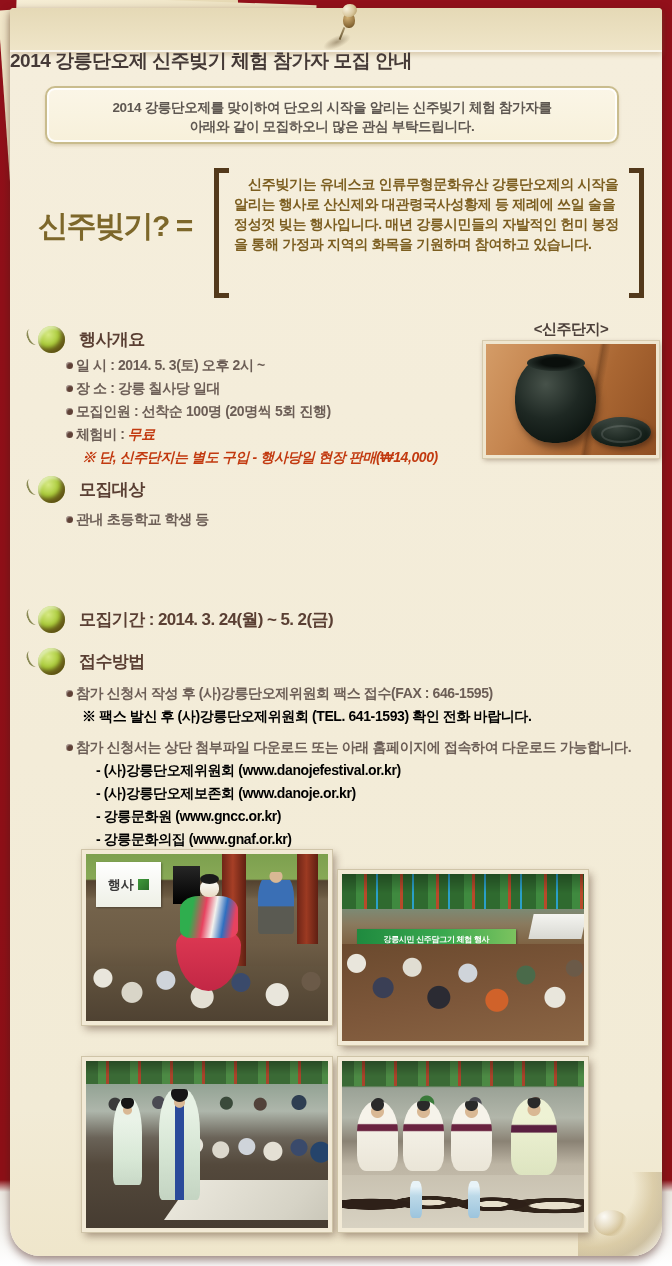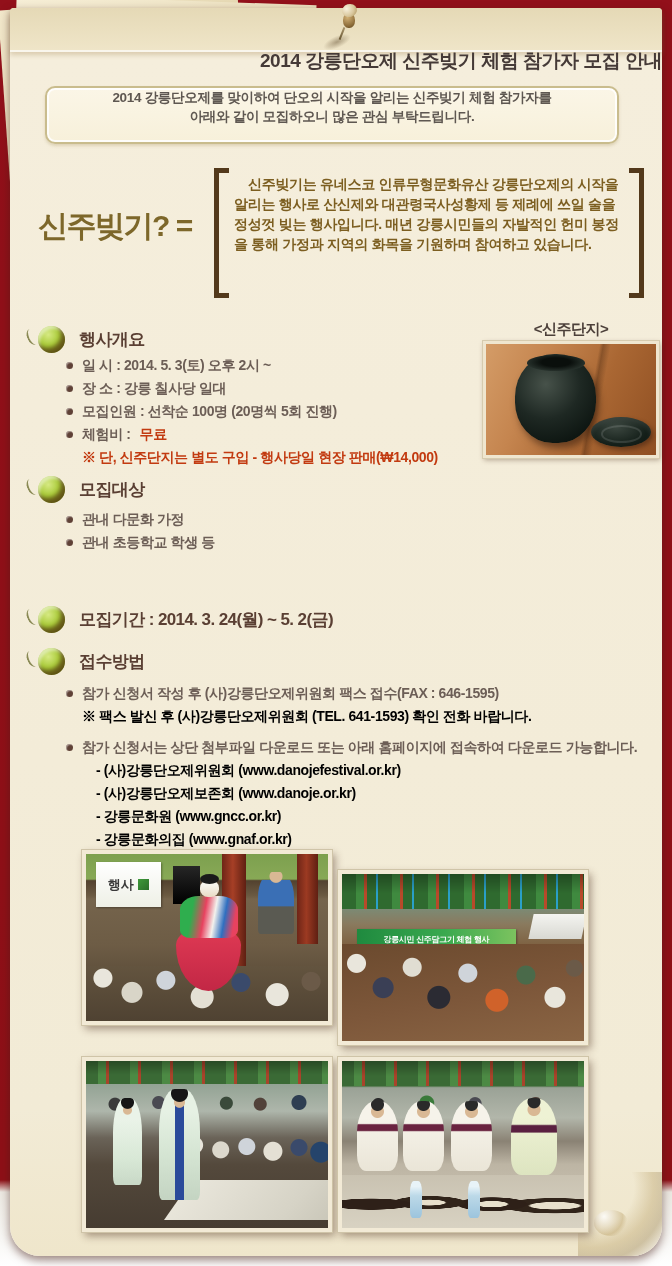--- a/index.html
+++ b/index.html
@@ -28,51 +28,51 @@
   .pin { position:absolute; left:316px; top:-4px; width:44px; height:52px; }
   .pin-shadow { position:absolute; left:-4px; top:32px; width:30px; height:12px; transform:rotate(-24deg);
     background:radial-gradient(ellipse at center, rgba(90,70,40,.45), rgba(90,70,40,0) 70%); }
   .pin-head { position:absolute; left:16px; top:0; width:15px; height:13px; border-radius:50%; transform:rotate(-18deg);
     background:radial-gradient(circle at 35% 30%, #f8f1dd, #d9c79d 55%, #a38950); }
   .pin-body { position:absolute; left:17px; top:9px; width:12px; height:15px; border-radius:46%;
     background:radial-gradient(circle at 38% 30%, #d2b176, #8d6d3a 65%, #5c431e); }
   .pin-needle { position:absolute; left:15px; top:23px; width:2px; height:13px; transform:rotate(22deg);
     background:linear-gradient(#a8946c,#685631); }
 
-  .title { position:absolute; left:0; top:40px; width:652px; text-align:right;
+  .title { position:absolute; left:0; top:40px; width:652px; text-align:left;
     font-size:19px; font-weight:bold; color:#453a37; letter-spacing:-0.5px; }
 
   .intro-box { position:absolute; left:35px; top:78px; width:574px; height:58px; border:2px solid #c9bc8d; border-radius:10px;
     background:linear-gradient(#fbf6e7,#f7f0da);
     box-shadow:inset 0 0 0 2px rgba(255,255,255,.85), 0 2px 3px rgba(170,150,100,.3);
-    text-align:center; font-size:13.5px; font-weight:bold; color:#5e5751; line-height:19px; letter-spacing:-0.3px; }
+    text-align:center; padding-top:10px; font-size:13.5px; font-weight:bold; color:#5e5751; line-height:19px; letter-spacing:-0.3px; }
 
   .definition { position:absolute; left:28px; top:160px; width:606px; display:flex; }
   .term { width:176px; margin-top:38px; font-size:30px; font-weight:bold; color:#7d672a; letter-spacing:-1.5px; }
   .bracket-box { position:relative; flex:1; padding:6px 20px; min-height:130px; }
   .bracket { position:absolute; top:0; bottom:0; width:15px; }
   .bracket.left  { left:0;  border-left:5px solid #53391b;  border-top:5px solid #53391b; border-bottom:5px solid #53391b; }
   .bracket.right { right:0; border-right:5px solid #53391b; border-top:5px solid #53391b; border-bottom:5px solid #53391b; }
   .desc { font-size:14px; font-weight:bold; color:#7c5e20; line-height:20px; text-indent:14px; letter-spacing:-0.3px; }
 
   .sec { position:absolute; left:28px; display:flex; align-items:center; gap:14px; }
   .ball { position:relative; width:27px; height:27px; border-radius:50%;
     background:radial-gradient(circle at 38% 32%, #d6e982 0%, #abcc3c 42%, #8db424 66%, #6f9317 85%, #5d7c10 100%); }
   .ball::after { content:""; position:absolute; inset:0; border-radius:50%;
     box-shadow:inset -4px -5px 4px rgba(75,30,15,.6), inset 2px 3px 3px rgba(255,255,255,.5); }
   .ball::before { content:""; position:absolute; left:-11px; top:2px; width:10px; height:17px;
     border-left:2px solid #8a8a55; border-radius:50% 0 0 50%; transform:rotate(-24deg); }
   .sec-h { font-size:17px; font-weight:bold; color:#5a3f33; letter-spacing:-0.6px; }
 
   .list { position:absolute; left:56px; }
-  .li { display:flex; align-items:center; gap:9px; height:23px; }
+  .li { display:flex; align-items:center; gap:3px; height:23px; }
   .dot { flex:0 0 auto; width:7px; height:7px; border-radius:50%; background:#5f4136;
     box-shadow:inset 1px 1px 1px rgba(255,255,255,.45); }
   .li-t { font-size:14px; font-weight:bold; color:#6c5e56; letter-spacing:-0.4px; white-space:nowrap; }
-  .red { color:#c23a10; }
+  .red { color:#c23a10;font-style:italic; }
   .note { height:23px; line-height:23px; padding-left:16px; font-size:14px; font-weight:bold; letter-spacing:-0.4px; white-space:nowrap; }
   .indent { padding-left:30px; }
 
   .pot-cap { position:absolute; left:473px; top:312px; width:176px; text-align:center;
     font-size:15px; font-weight:bold; color:#4c403a; letter-spacing:-0.5px; }
   .pot { position:absolute; left:473px; top:333px; width:176px; height:117px;
     border:3px solid #efe6cf; outline:1px solid #d6cbae; box-shadow:1px 2px 5px rgba(80,50,30,.4);
     background:linear-gradient(115deg,#d49c67 0%,#c5854f 30%,#aa6733 62%,#8f4f22 100%);
     background-image:linear-gradient(100deg, rgba(0,0,0,0) 60%, rgba(60,30,10,.35) 62%, rgba(0,0,0,0) 66%),
       linear-gradient(115deg,#d49c67 0%,#c5854f 30%,#aa6733 62%,#8f4f22 100%); }
@@ -267,24 +267,20 @@
       <div class="art pot-lid-ring"></div>
     </div>
 
     <div class="sec" style="top:468px;">
       <span class="ball"></span>
       <span class="sec-h">모집대상</span>
     </div>
     <div class="list" style="top:500px;">
       <div class="li">
         <span class="dot"></span>
-        <span class="li-t">관내 다문화 가정</span>
-      </div>
-      <div class="li">
-        <span class="dot"></span>
         <span class="li-t">관내 초등학교 학생 등</span>
       </div>
     </div>
 
     <div class="sec" style="top:598px;">
       <span class="ball"></span>
       <span class="sec-h">모집기간 : 2014. 3. 24(월) ~ 5. 2(금)</span>
     </div>
 
     <div class="sec" style="top:640px;">

